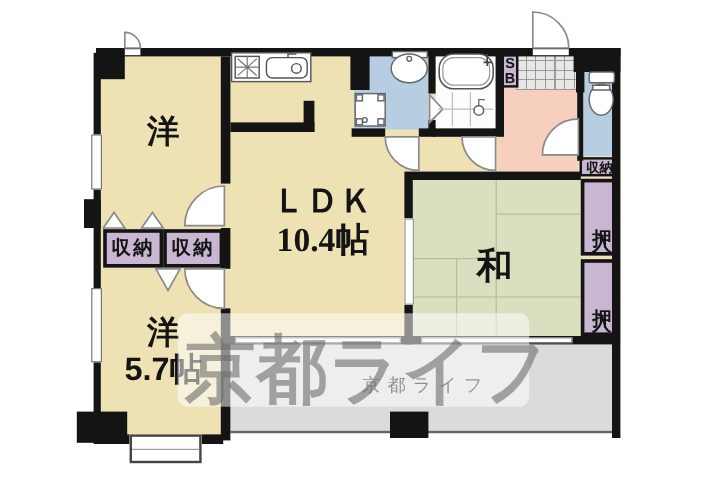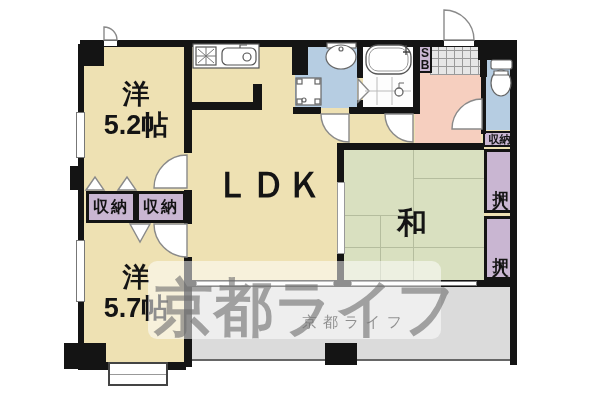--- a/index.html
+++ b/index.html
@@ -149,24 +149,24 @@
 
     <g fill="#ffffff" stroke="#666" stroke-width="1.2">
       <rect x="491" y="60" width="21" height="9" rx="2"></rect>
       <ellipse cx="501" cy="83" rx="10" ry="13"></ellipse>
       <path d="M494,71 h14 v4 h-14 Z"></path>
     </g>
   </svg>
 
   <div class="lbl" style="left:86px;top:72px;width:100px;height:76px;font-size:27px;">
     <span>洋</span>
-    <span>5.2帖</span>
   </div>
-  <div class="lbl" style="left:198px;top:152px;width:142px;height:66px;font-size:36px;">
+  <div class="lbl" style="left:198px;top:152px;width:142px;height:66px;font-size:28px;font-family:Liberation Serif, serif;">
     <span>ＬＤＫ</span>
+    <span>10.4帖</span>
   </div>
   <div class="lbl" style="left:372px;top:190px;width:80px;height:66px;font-size:30px;">
     <span>和</span>
   </div>
   <div class="lbl" style="left:86px;top:255px;width:100px;height:76px;font-size:27px;">
     <span>洋</span>
     <span>5.7帖</span>
   </div>
   <div class="lbl" style="left:300px;top:312px;width:110px;height:20px;font-size:15px;letter-spacing:6px;font-weight:500;">
     <span>京都ライフ</span>

